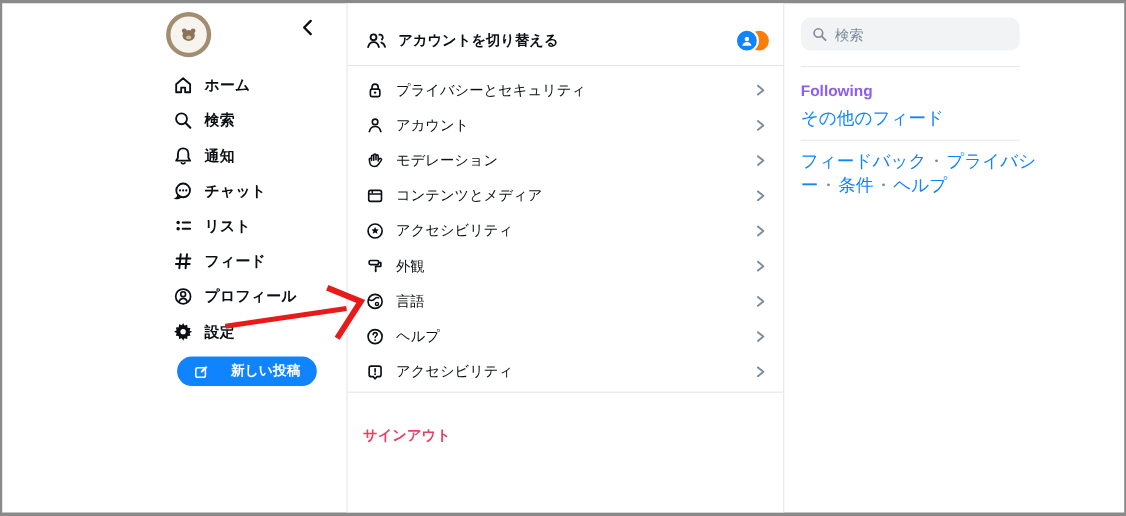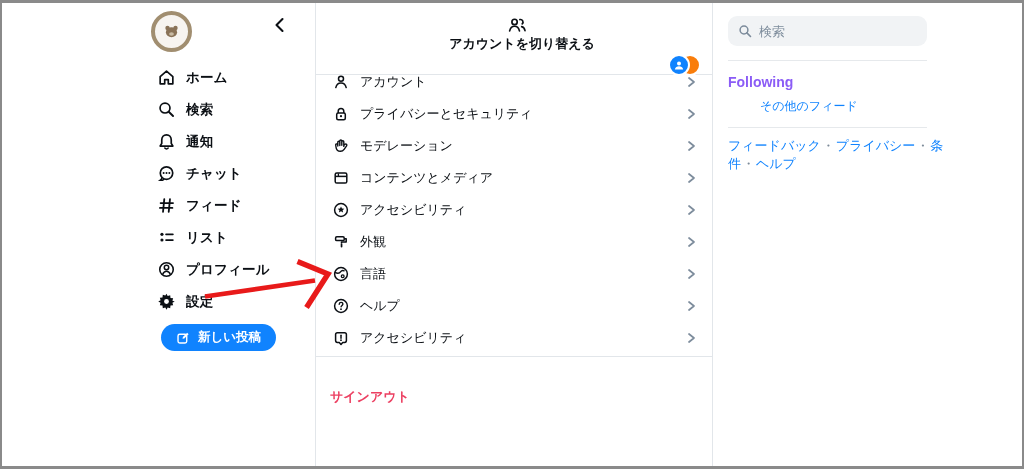--- a/index.html
+++ b/index.html
@@ -29,36 +29,35 @@
     cursor: pointer; color: #0b0f14;
   }
   .nav-item .lbl { font-size: 13.5px; font-weight: 600; letter-spacing: .2px; }
   .nav-item.active .lbl { font-weight: 800; }
   .new-post-btn {
     position: absolute; left: 159px; top: 321px;
     height: 27px; padding: 0 15px;
     border: none; border-radius: 14px;
     background: #1083fe; color: #ffffff;
     font-family: inherit; font-size: 12.5px; font-weight: 700;
-    display: flex; align-items: center; gap: 8px;
+    display: flex; align-items: center; gap: 20px;
     cursor: pointer;
   }
   
   .settings-panel {
     position: absolute; left: 313px; top: 0; width: 398px; height: 100%;
     border-left: 1px solid #e2e6ea; border-right: 1px solid #e2e6ea;
     background: #fff;
   }
   .switch-row {
-    position: absolute; left: 0; top: 0; right: 0; height: 72px;
+    position: absolute; left: 0; top: 0; right: 0; height: 57px;
     border-bottom: 1px solid #e2e6ea;
     display: flex; align-items: center;
     padding: 12px 10px 0 16px;
     cursor: pointer;
-    flex-direction: column;
   }
   .switch-row .lbl { font-size: 13px; font-weight: 600; color: #0b0f14; margin-left: 10px; }
   .avatar-stack { margin-left: auto; position: relative; width: 34px; height: 24px; }
   .av { position: absolute; top: 1px; width: 22px; height: 22px; border-radius: 50%; border: 2px solid #ffffff; }
   .av.orange { left: 11px; background: #f97d0b; }
   .av.blue { left: 0; background: #1083fe; display:flex; align-items:center; justify-content:center; }
   .settings-list { position: absolute; left: 0; top: 63px; right: 0; }
   .settings-item {
     height: 32px; display: flex; align-items: center;
     padding: 0 14px 0 16px; cursor: pointer;
@@ -77,22 +76,22 @@
     background: #f1f3f5; border-radius: 9px;
     display: flex; align-items: center; gap: 7px; padding: 0 10px;
   }
   .search-box input {
     border: none; outline: none; background: transparent;
     font-family: inherit; font-size: 13px; color: #303c4a; width: 100%;
   }
   .search-box input::placeholder { color: #7c8b9b; opacity: 1; }
   .rail-divider { position: absolute; left: 0; width: 199px; height: 0; border-top: 1px solid #e6e9ec; }
   .feed-title { position: absolute; left: 0; top: 71px; font-size: 14px; font-weight: 600; color: #8b5cf6; cursor: pointer; }
-  .more-feeds { position: absolute; left: 0; top: 95px; font-size: 12px; color: #1083fe; cursor: pointer; margin-left: 32px; }
-  .rail-footer { position: absolute; left: 0; top: 134px; font-size: 13px; line-height: 1.4; width: 220px; }
+  .more-feeds { position: absolute; left: 0; top: 95px; font-size: 16px; color: #1083fe; cursor: pointer; }
+  .rail-footer { position: absolute; left: 0; top: 134px; font-size: 16px; line-height: 1.4; width: 220px; }
   .rail-footer a { color: #1083fe; text-decoration: none; cursor: pointer; }
   .rail-footer .sep { color: #7d8b99; padding: 0 1px; }
   
   .arrow-annotation { position: absolute; left: 0; top: 0; pointer-events: none; z-index: 50; }
   svg { display: block; }
 </style>
 </head>
 <body>
 
 <div class="screen">
@@ -151,42 +150,42 @@
             <circle cx="6.3" cy="8.6" r="0.95" fill="#0b0f14"></circle>
             <circle cx="9" cy="8.6" r="0.95" fill="#0b0f14"></circle>
             <circle cx="11.7" cy="8.6" r="0.95" fill="#0b0f14"></circle>
           </svg>
       </span>
       <span class="lbl">チャット</span>
     </div>
     <div class="nav-item">
       <span>
         <svg width="19" height="19" viewBox="0 0 18 18">
+            <circle cx="4.7" cy="6" r="1.5" fill="#0b0f14"></circle>
+            <circle cx="4.7" cy="11.4" r="1.5" fill="#0b0f14"></circle>
+            <g stroke="#0b0f14" stroke-width="1.7" stroke-linecap="round">
+              <line x1="8.6" y1="6" x2="15" y2="6"></line>
+              <line x1="8.6" y1="11.4" x2="15" y2="11.4"></line>
+            </g>
+          </svg>
+      </span>
+      <span class="lbl">リスト</span>
+    </div>
+    <div class="nav-item">
+      <span>
+        <svg width="19" height="19" viewBox="0 0 18 18">
             <g stroke="#0b0f14" stroke-width="1.7" stroke-linecap="round">
               <line x1="6.9" y1="3" x2="5.7" y2="15"></line>
               <line x1="12.3" y1="3" x2="11.1" y2="15"></line>
               <line x1="3.4" y1="6.7" x2="15.2" y2="6.7"></line>
               <line x1="2.8" y1="11.3" x2="14.6" y2="11.3"></line>
             </g>
           </svg>
       </span>
       <span class="lbl">フィード</span>
-    </div>
-    <div class="nav-item">
-      <span>
-        <svg width="19" height="19" viewBox="0 0 18 18">
-            <circle cx="4.7" cy="6" r="1.5" fill="#0b0f14"></circle>
-            <circle cx="4.7" cy="11.4" r="1.5" fill="#0b0f14"></circle>
-            <g stroke="#0b0f14" stroke-width="1.7" stroke-linecap="round">
-              <line x1="8.6" y1="6" x2="15" y2="6"></line>
-              <line x1="8.6" y1="11.4" x2="15" y2="11.4"></line>
-            </g>
-          </svg>
-      </span>
-      <span class="lbl">リスト</span>
     </div>
     <div class="nav-item">
       <span>
         <svg width="19" height="19" viewBox="0 0 18 18">
             <circle cx="9" cy="9" r="6.4" fill="none" stroke="#0b0f14" stroke-width="1.5"></circle>
             <circle cx="9" cy="7.1" r="2.1" fill="none" stroke="#0b0f14" stroke-width="1.4"></circle>
             <path d="M5.3 13.7c.8-2 2.1-3 3.7-3s2.9 1 3.7 3" fill="none" stroke="#0b0f14" stroke-width="1.4"></path>
           </svg>
       </span>
       <span class="lbl">プロフィール</span>
@@ -233,41 +232,41 @@
             </svg>
         </span>
       </span>
     </div>
 
     <div class="settings-list">
 
       <div class="settings-item">
         <span>
           <svg width="18" height="18" viewBox="0 0 18 18">
-              <circle cx="9" cy="5.8" r="2.5" fill="none" stroke="#0b0f14" stroke-width="1.5"></circle>
-              <path d="M3.8 14.6c.7-3.1 2.6-4.6 5.2-4.6s4.5 1.5 5.2 4.6" fill="none" stroke="#0b0f14" stroke-width="1.5" stroke-linecap="round"></path>
-            </svg>
-        </span>
-        <span class="lbl">アカウント</span>
-        <span class="chev">
-          <svg width="14" height="14" viewBox="0 0 14 14">
-              <polyline points="5,3 10,7 5,11" fill="none" stroke="#7d8c9c" stroke-width="1.7" stroke-linecap="round" stroke-linejoin="round"></polyline>
-            </svg>
-        </span>
-      </div>
-
-      <div class="settings-item">
-        <span>
-          <svg width="18" height="18" viewBox="0 0 18 18">
               <path d="M6.2 8V6.3a2.8 2.8 0 0 1 5.6 0V8" fill="none" stroke="#0b0f14" stroke-width="1.5"></path>
               <rect x="4.7" y="8" width="8.6" height="6.8" rx="1.5" fill="none" stroke="#0b0f14" stroke-width="1.5"></rect>
               <circle cx="9" cy="11.2" r="1.1" fill="#0b0f14"></circle>
             </svg>
         </span>
         <span class="lbl">プライバシーとセキュリティ</span>
+        <span class="chev">
+          <svg width="14" height="14" viewBox="0 0 14 14">
+              <polyline points="5,3 10,7 5,11" fill="none" stroke="#7d8c9c" stroke-width="1.7" stroke-linecap="round" stroke-linejoin="round"></polyline>
+            </svg>
+        </span>
+      </div>
+
+      <div class="settings-item">
+        <span>
+          <svg width="18" height="18" viewBox="0 0 18 18">
+              <circle cx="9" cy="5.8" r="2.5" fill="none" stroke="#0b0f14" stroke-width="1.5"></circle>
+              <path d="M3.8 14.6c.7-3.1 2.6-4.6 5.2-4.6s4.5 1.5 5.2 4.6" fill="none" stroke="#0b0f14" stroke-width="1.5" stroke-linecap="round"></path>
+            </svg>
+        </span>
+        <span class="lbl">アカウント</span>
         <span class="chev">
           <svg width="14" height="14" viewBox="0 0 14 14">
               <polyline points="5,3 10,7 5,11" fill="none" stroke="#7d8c9c" stroke-width="1.7" stroke-linecap="round" stroke-linejoin="round"></polyline>
             </svg>
         </span>
       </div>
 
       <div class="settings-item">
         <span>
           <svg width="18" height="18" viewBox="0 0 18 18">

